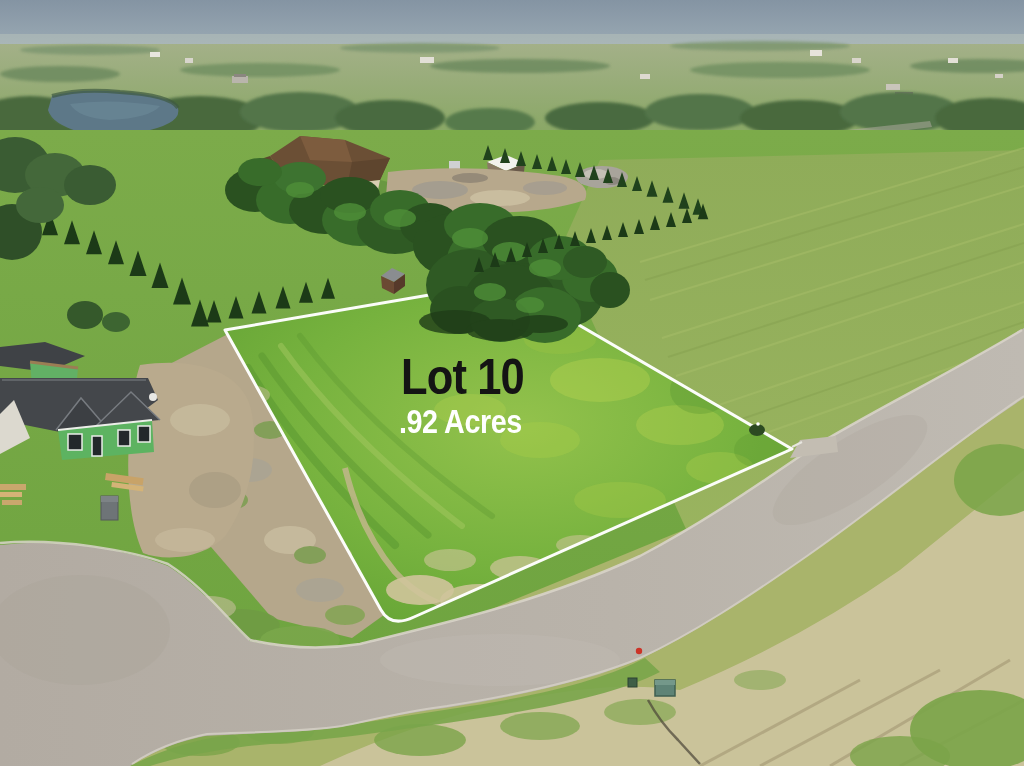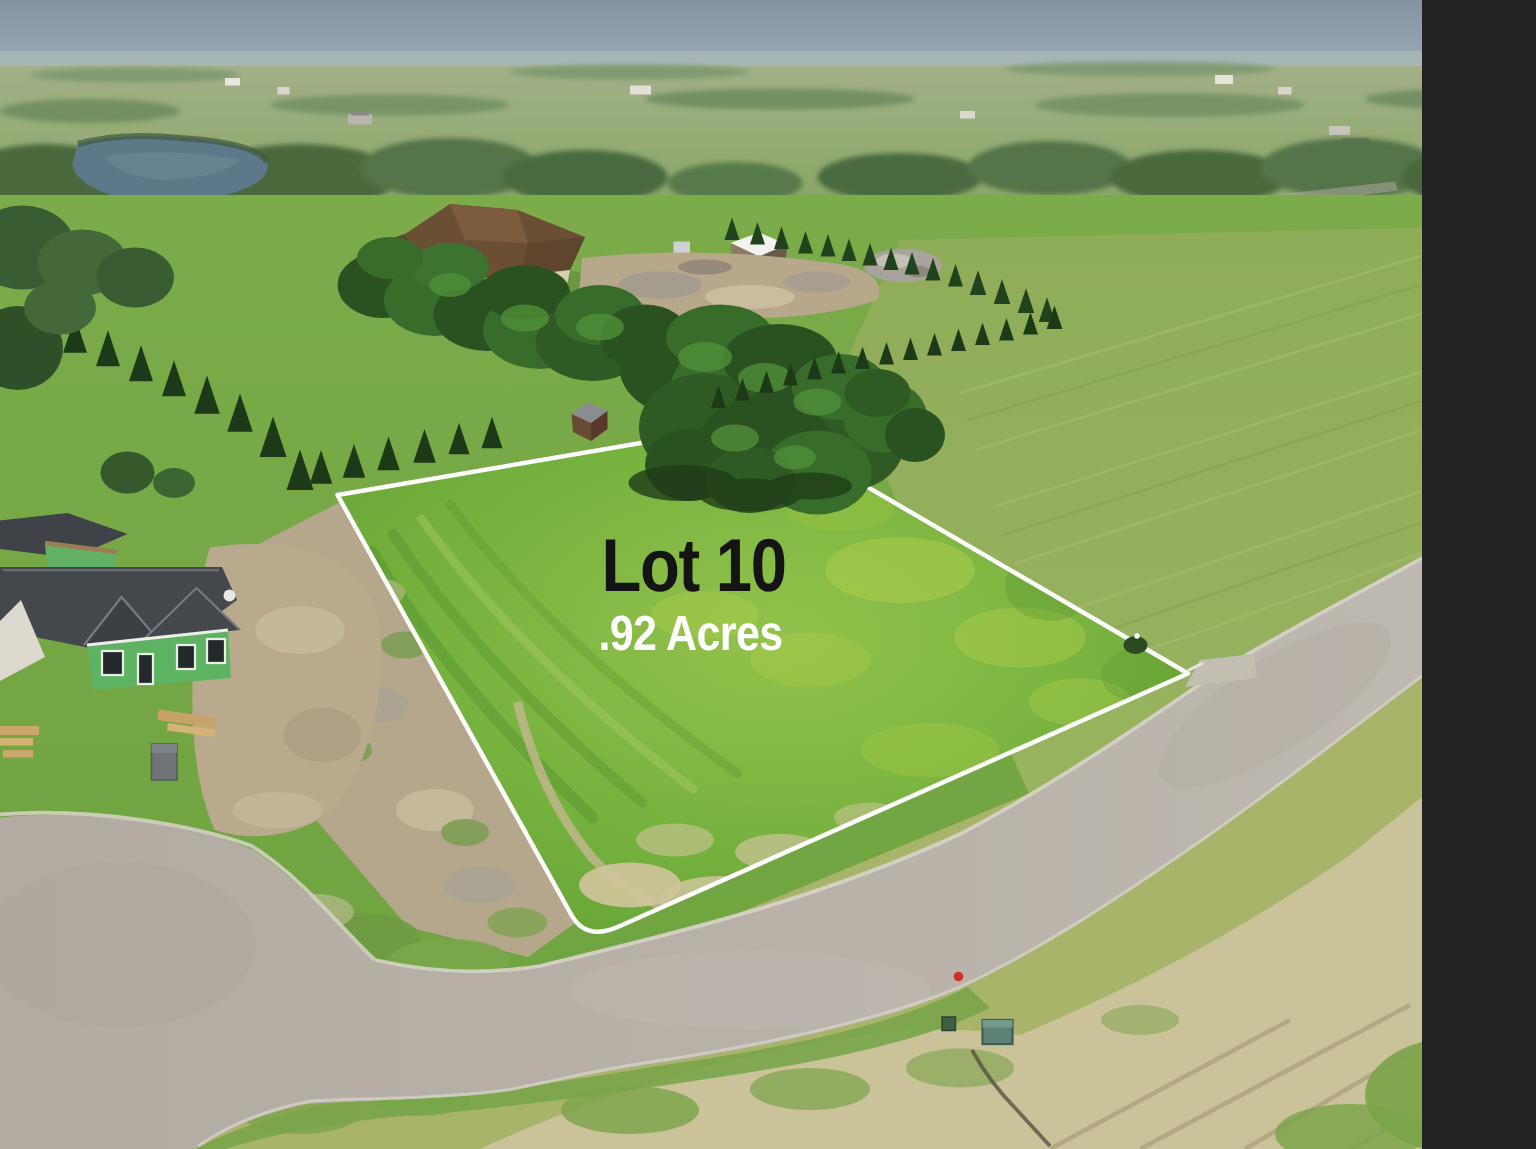--- a/index.html
+++ b/index.html
@@ -1,16 +1,16 @@
 <!DOCTYPE html>
 <html><head>
 <meta charset="utf-8">
 <style>
   html,body{margin:0;padding:0;background:#222;}
-  .stage{position:relative;width:948px;height:766px;overflow:hidden;
+  .stage{position:relative;width:1024px;height:766px;overflow:hidden;
          font-family:"Liberation Sans",sans-serif;background:#7cab4a;}
   .stage svg{position:absolute;left:0;top:0;}
   .overlay-label{position:absolute;line-height:1;white-space:nowrap;
                  transform-origin:left top;}
   #lot-label{left:401px;top:352px;font-size:50px;font-weight:700;
              color:#141414;letter-spacing:-1px;transform:scaleX(.87);}
   #acre-label{left:399px;top:405px;font-size:33px;font-weight:700;
               color:#ffffff;letter-spacing:-0.5px;transform:scaleX(.87);}
 </style>
 </head>

